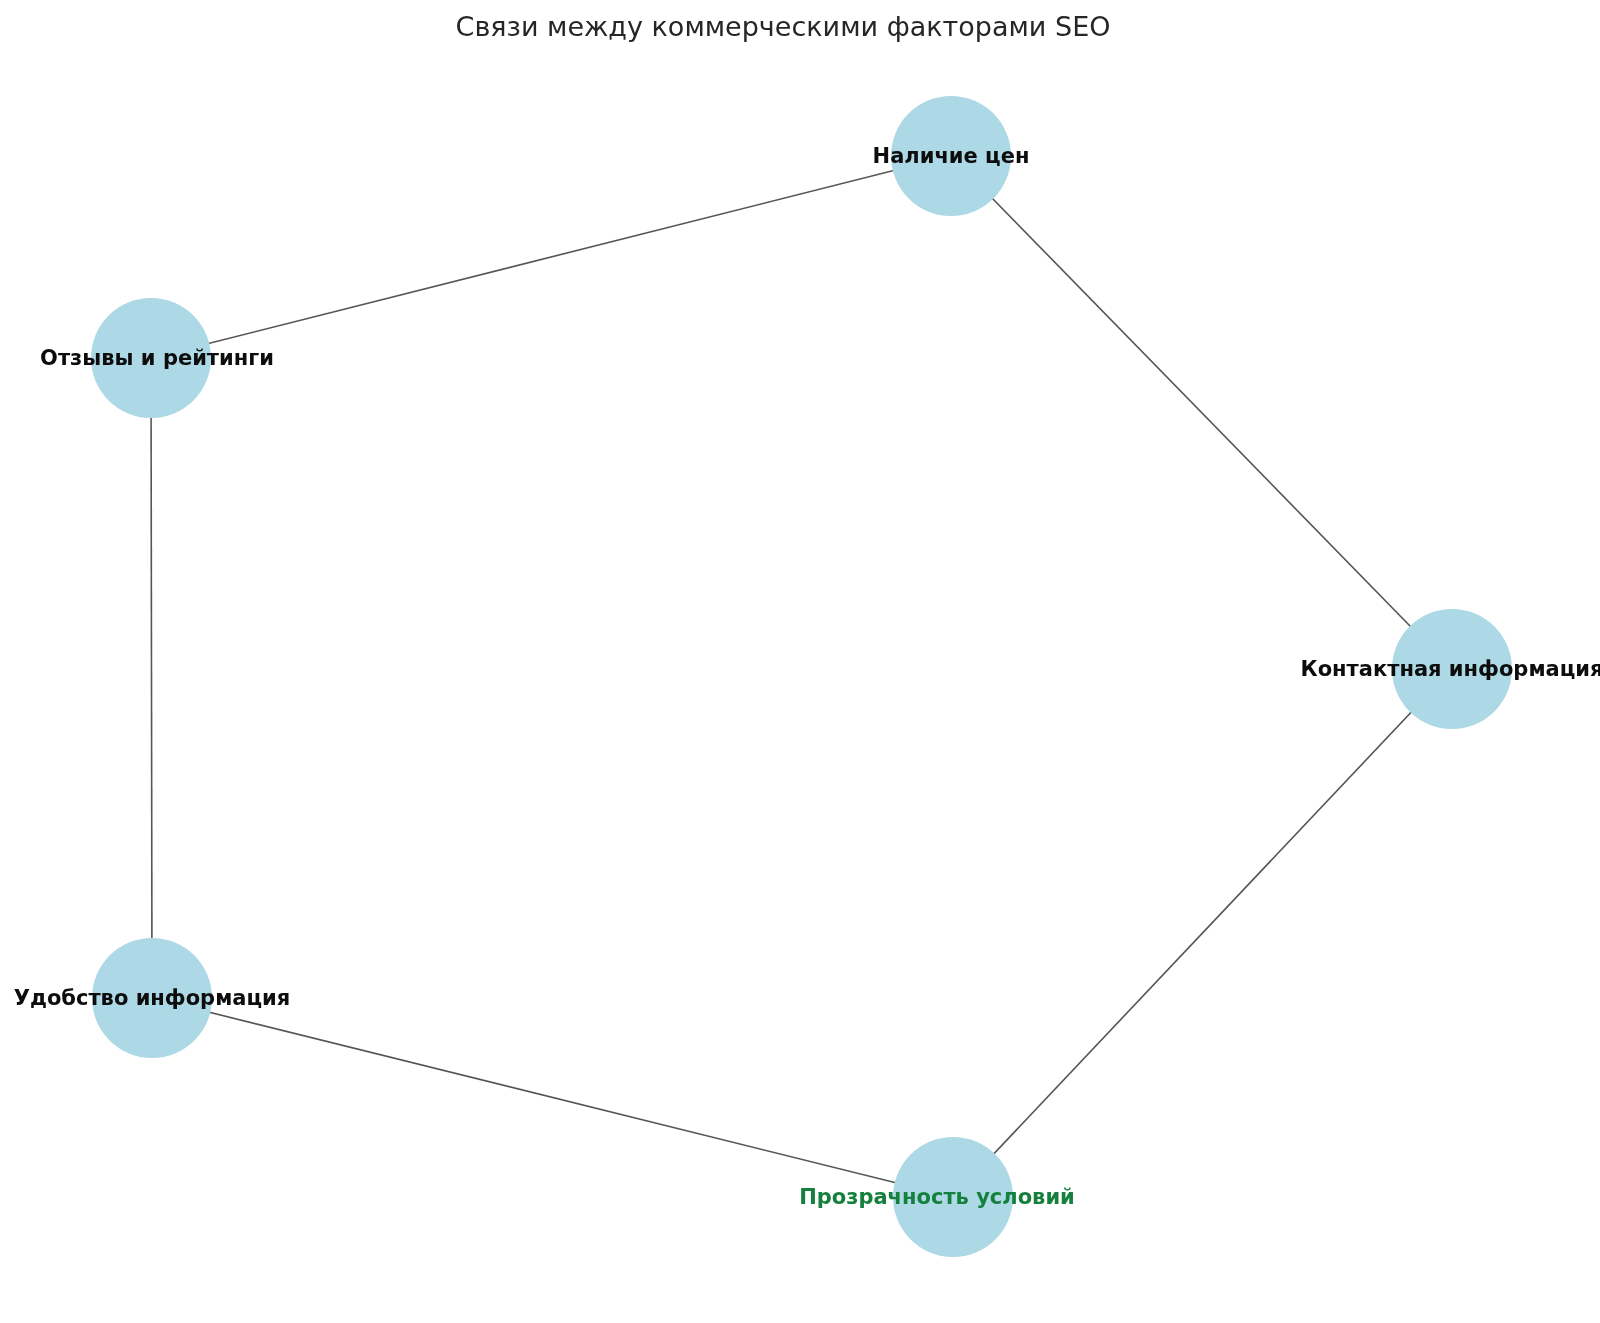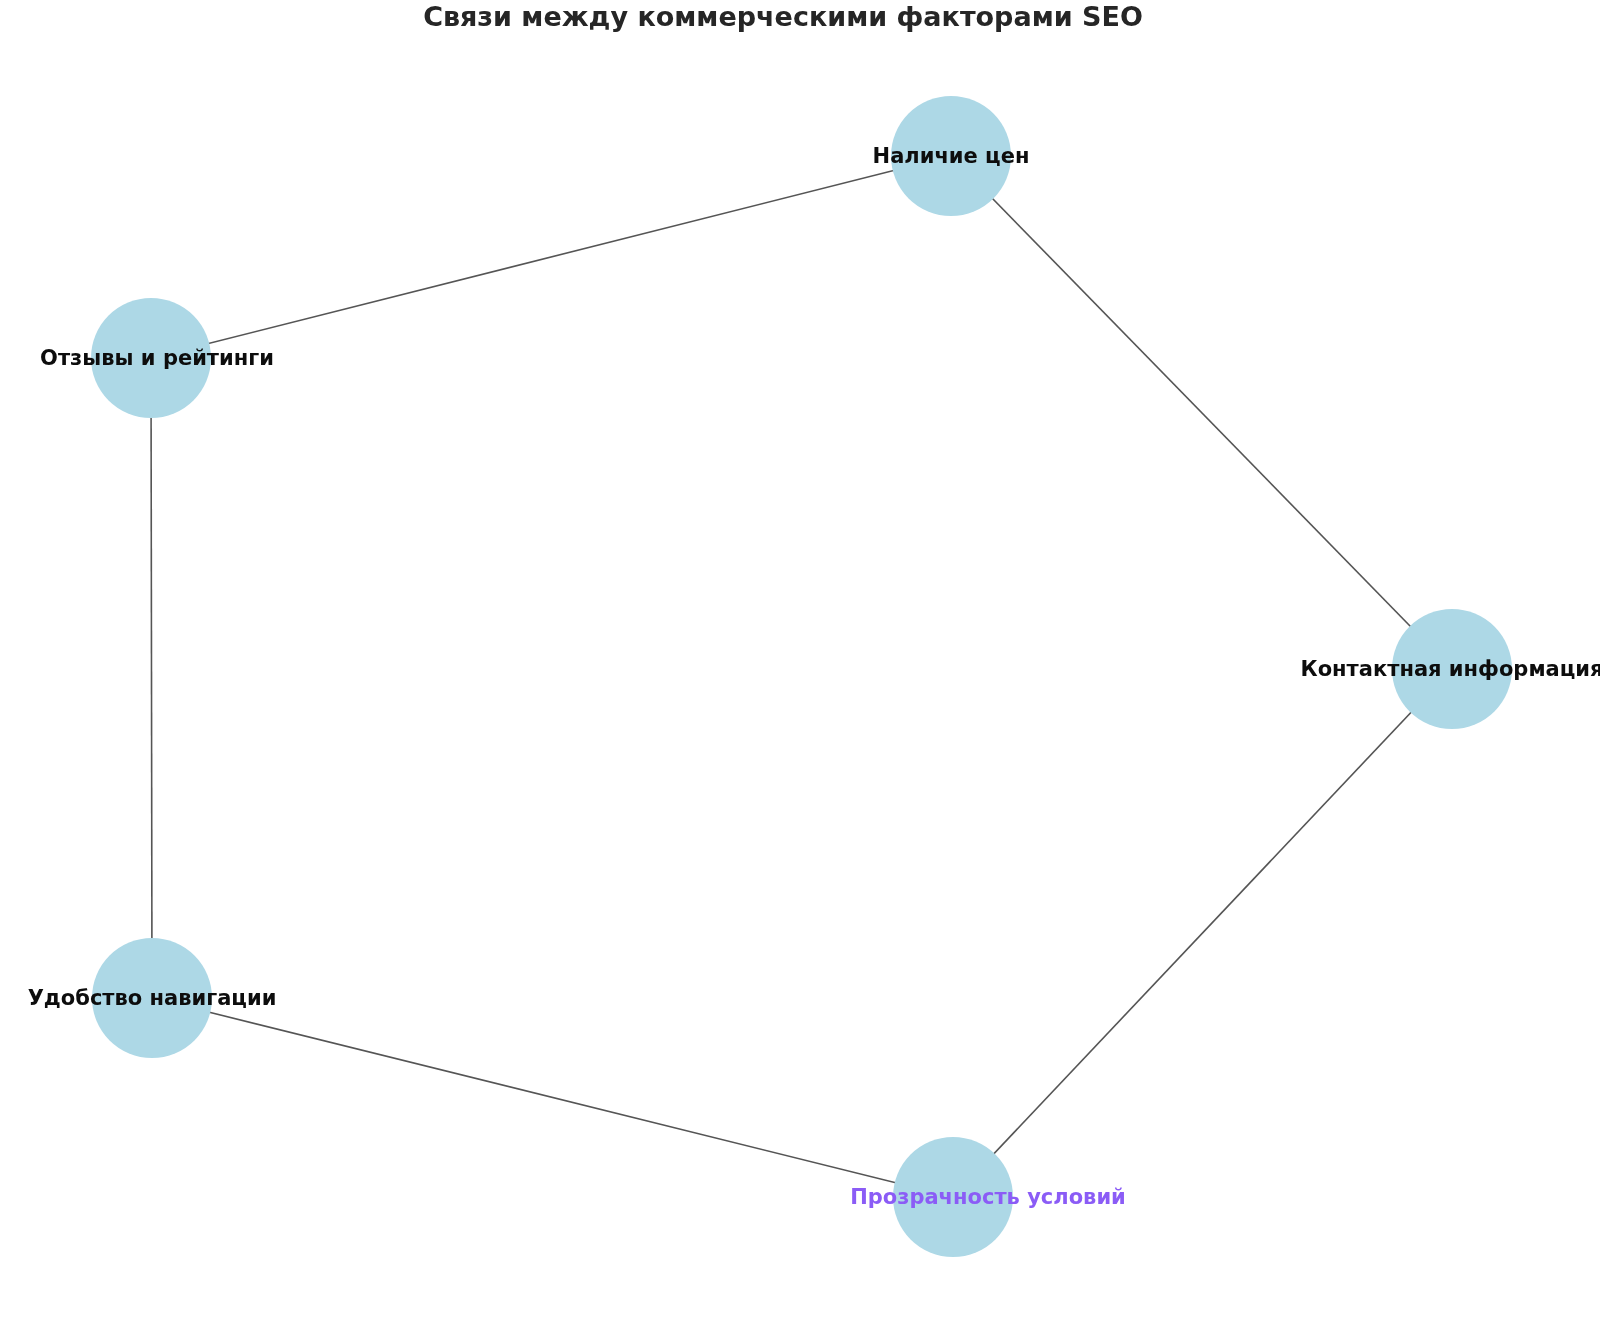--- a/index.html
+++ b/index.html
@@ -15,27 +15,27 @@
   }
   #figure {
     position: relative;
     width: 1600px;
     height: 1323px;
     background: #ffffff;
     overflow: hidden;
   }
   #chart-title {
     position: absolute;
-    top: 1px;
+    top: 11px;
     left: 0;
     width: 1566px;
     text-align: center;
     font-family: "DejaVu Sans", sans-serif;
     font-size: 27px;
-    font-weight: 700;
+    font-weight: 400;
     color: #262626;
     letter-spacing: 0px;
     white-space: nowrap;
   }
   #graph-svg {
     position: absolute;
     top: 0;
     left: 0;
     width: 1600px;
     height: 1323px;
@@ -81,18 +81,18 @@
         <circle cx="1452" cy="669" r="60" class="graph-node-circle" fill="#ADD8E6"></circle>
         <circle cx="953" cy="1197" r="60" class="graph-node-circle" fill="#ADD8E6"></circle>
         <circle cx="152" cy="998" r="60" class="graph-node-circle" fill="#ADD8E6"></circle>
         <circle cx="151" cy="358" r="60" class="graph-node-circle" fill="#ADD8E6"></circle>
       </g>
   </svg>
 
   <div id="labels-layer">
       <div class="graph-node-label" style="left: 951px; top: 156px; color: rgb(13, 13, 13);">Наличие цен</div>
       <div class="graph-node-label" style="left: 1452px; top: 669px; color: rgb(13, 13, 13);">Контактная информация</div>
-      <div class="graph-node-label" style="left: 988px; top: 1197px; color: #8b5cf6;">Прозрачность условий</div>
-      <div class="graph-node-label" style="left: 152px; top: 998px; color: rgb(13, 13, 13);">Удобство навигации</div>
+      <div class="graph-node-label" style="left: 937px; top: 1197px; color: #15803d;">Прозрачность условий</div>
+      <div class="graph-node-label" style="left: 152px; top: 998px; color: rgb(13, 13, 13);">Удобство информация</div>
       <div class="graph-node-label" style="left: 157px; top: 358px; color: rgb(13, 13, 13);">Отзывы и рейтинги</div>
     </div>
 
 </div>
 
 </body></html>

